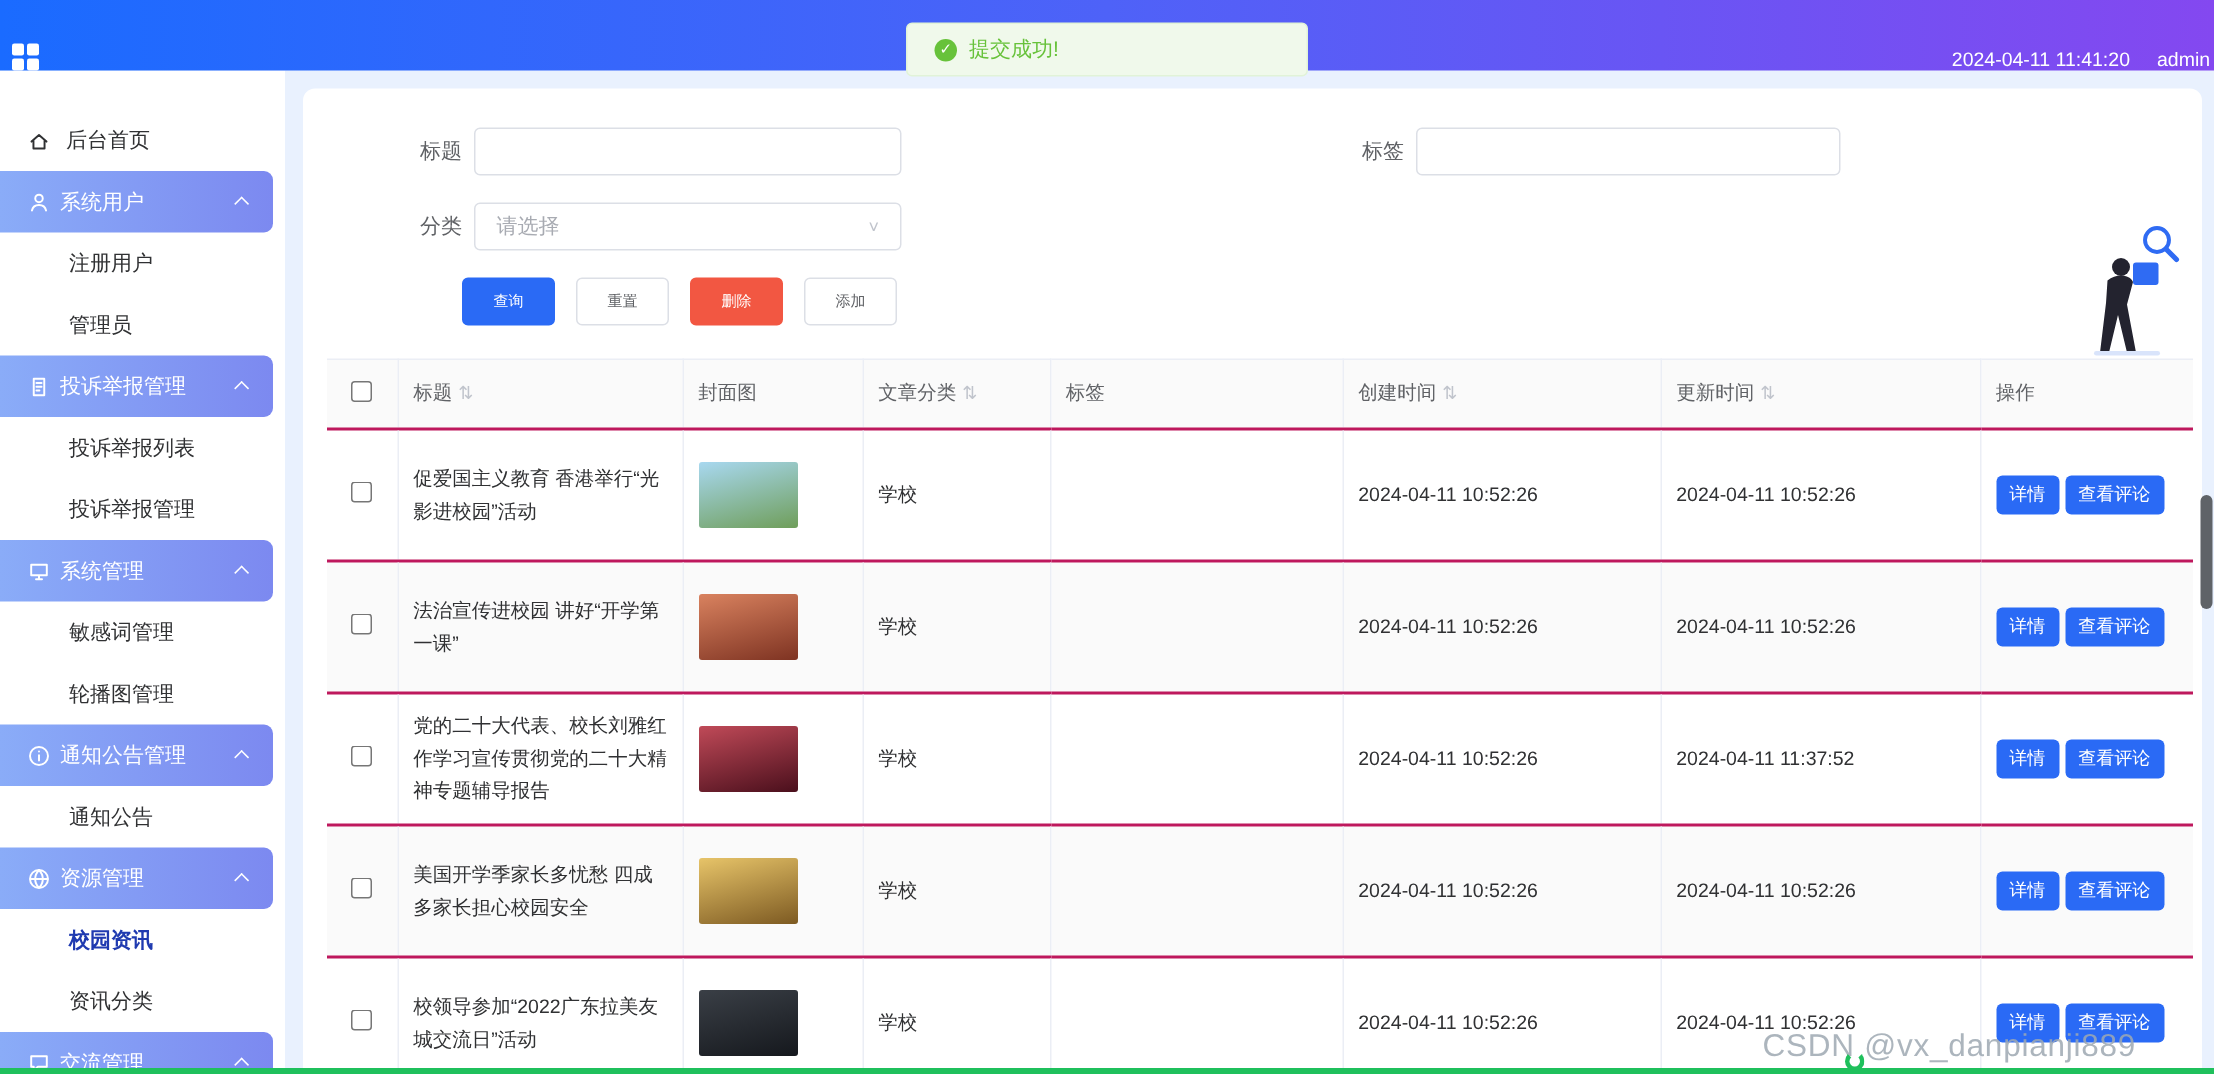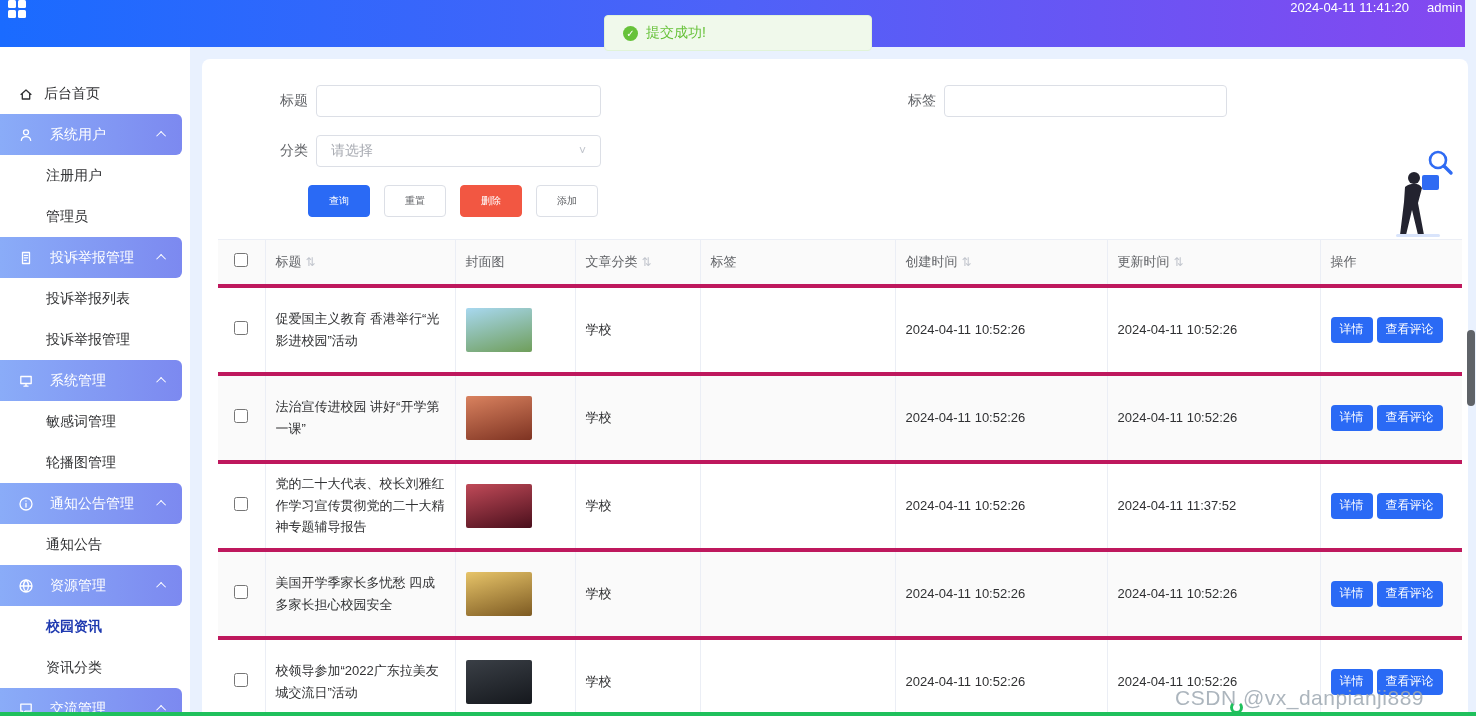--- a/index.html
+++ b/index.html
@@ -1,38 +1,38 @@
 <!DOCTYPE html>
 <html><head>
 <meta charset="utf-8">
 <style>
   *{margin:0;padding:0;box-sizing:border-box}
   html,body{width:1476px;height:716px;overflow:hidden}
   body{position:relative;background:#e9f1fe;font-family:"Liberation Sans","DejaVu Sans",sans-serif}
 
   
-  .topbar{position:absolute;top:0;left:0;right:11px;height:47px;z-index:20;
+  .topbar{position:absolute;top:0;left:0;right:0;height:47px;z-index:20;
     background:linear-gradient(90deg,#1a6bff 0%,#4e62f8 50%,#8448f0 100%);
-    display:flex;align-items:flex-start;justify-content:space-between;padding-left:8px}
+    display:flex;align-items:flex-end;justify-content:space-between;padding-left:8px}
   .logo-grid{display:grid;grid-template-columns:8px 8px;grid-template-rows:8px 8px;gap:2px;cursor:pointer}
   .logo-grid b{background:#fff;border-radius:1.5px}
   .topbar-right{display:flex;align-items:center;gap:18px;color:#fff;font-size:13px}
   .topbar-right .user{width:38px;overflow:hidden;white-space:nowrap}
 
   
   .toast{position:absolute;top:15px;left:50%;transform:translateX(-50%);z-index:60;
     min-width:268px;height:36px;background:#f0f9eb;border:1px solid #e1f3d8;border-radius:4px;
     display:flex;align-items:center;gap:8px;padding:0 18px;color:#67c23a;font-size:14px}
   .toast .check{width:15px;height:15px;border-radius:50%;background:#67c23a;color:#fff;
     font-size:10px;line-height:15px;text-align:center;flex:none}
 
   
   .sidebar{position:absolute;top:47px;left:0;bottom:0;width:190px;background:#fff;z-index:10;padding-top:26px;overflow:hidden}
   .sb-link{height:41px;display:flex;align-items:center;gap:10px;padding:0 12px 0 18px;font-size:14px;color:#303133;cursor:pointer}
-  .sb-group{height:41px;display:flex;align-items:center;gap:16px;padding:0 16px 0 18px;margin-right:8px;
+  .sb-group{height:41px;display:flex;align-items:center;gap:6px;padding:0 16px 0 18px;margin-right:8px;
     border-radius:0 6px 6px 0;background:linear-gradient(90deg,#8aacf8,#7c89f0);color:#fff;font-size:14px;cursor:pointer}
   .sb-group .chev{margin-left:auto;width:7px;height:7px;border-left:1.6px solid #fff;border-top:1.6px solid #fff;
     transform:rotate(45deg) translateY(2px);flex:none}
   .sb-sub{height:41px;line-height:41px;padding-left:46px;font-size:14px;color:#303133;cursor:pointer}
   .sb-sub.active{color:#1f3ab0;font-weight:bold}
   .icon{width:16px;height:16px;display:inline-flex;flex:none}
   .icon svg{width:16px;height:16px}
 
   
   .main{position:absolute;left:202px;top:59px;right:8px;bottom:-40px;background:#fff;border-radius:8px;overflow:hidden}
@@ -49,21 +49,21 @@
   .btn{height:32px;padding:0 20px;border-radius:4px;font-size:10px;border:1px solid #dcdfe6;background:#fff;color:#606266;cursor:pointer}
   .btn.primary{background:#2a6af5;border-color:#2a6af5;color:#fff}
   .btn.danger{background:#f25742;border-color:#f25742;color:#fff}
 
   
   .illustration{position:absolute;top:88px;right:12px;width:64px;height:92px;z-index:5}
 
   
   .table-wrap{margin:0 6px 0 16px}
   table{width:100%;border-collapse:collapse;table-layout:fixed;font-size:13px;color:#303133}
-  th,td{border-bottom:4px solid #be185d;border-right:1px solid #ebeef5;padding:8px 10px;text-align:left;vertical-align:middle;overflow:hidden}
+  th,td{border-bottom:2px solid #be185d;border-right:1px solid #ebeef5;padding:8px 10px;text-align:left;vertical-align:middle;overflow:hidden}
   th:last-child,td:last-child{border-right:none}
   thead th{background:#fafafa;color:#606266;font-weight:400;height:46px;border-top:1px solid #ebeef5;white-space:nowrap}
   tbody tr{height:88px;background:#fff}
   tbody tr:nth-child(even){background:#fafafa}
   .col-check{text-align:center}
   .col-check input{width:14px;height:14px;cursor:pointer}
   .title-cell{line-height:1.65}
   .cover{width:66px;height:44px;border-radius:2px}
   .op-btn{height:26px;padding:0 9px;border:none;border-radius:4px;background:#2a6af5;color:#fff;font-size:12px;margin-right:4px;cursor:pointer;white-space:nowrap}
   .sort{color:#c0c4cc;margin-left:4px;font-size:12px}

